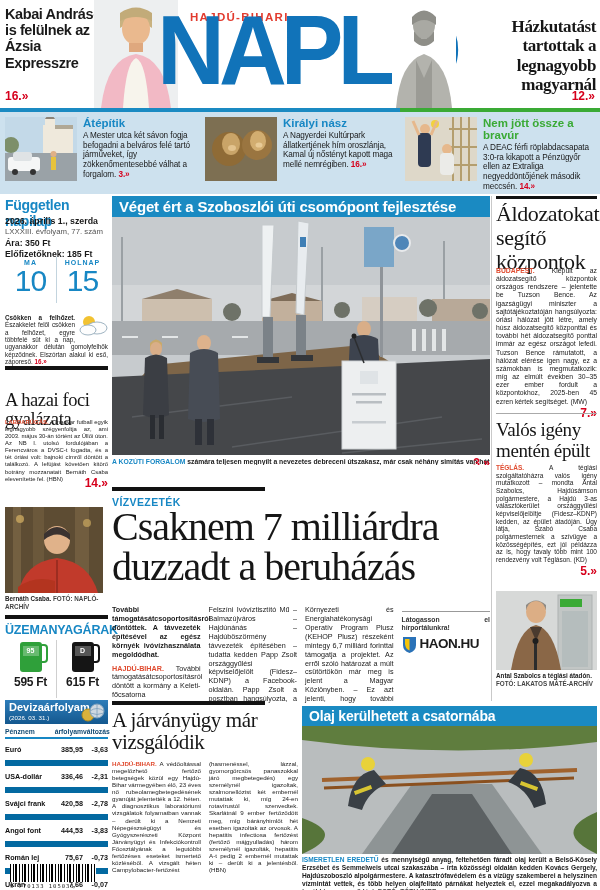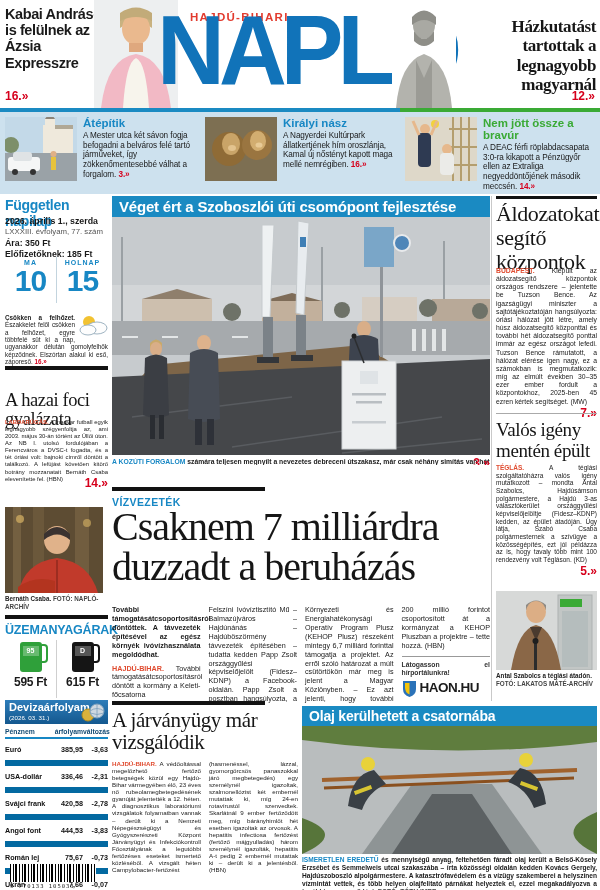--- a/index.html
+++ b/index.html
@@ -44,21 +44,21 @@
 
   
   .sb{left:5px;width:103px;}
   .sb-tag{top:197px;font-size:14px;font-weight:bold;color:#1787c4;letter-spacing:-0.3px;}
   .sb-meta{top:216px;font-size:8.8px;line-height:1.3;}
   .sb-meta .dim{font-weight:normal;color:#555;font-size:7.8px;}
   .wbox{top:257px;height:46px;display:flex;}
   .wcell{width:50%;text-align:center;}
   .wcell+.wcell{border-left:1px solid #c3d4de;}
   .wlabel{font-size:7px;font-weight:bold;color:#1787c4;letter-spacing:1px;margin-top:2px;}
-  .wtemp{font-size:30px;font-weight:bold;color:#1787c4;line-height:1.0;letter-spacing:-1px;}
+  .wtemp{font-size:30px;font-weight:normal;color:#1787c4;line-height:1.0;letter-spacing:-1px;}
   .wtext{top:314px;font-size:6.3px;line-height:1.17;text-align:justify;}
   .wicon{float:right;width:30px;height:22px;margin:0 0 2px 3px;}
   .sb-rule1{top:366px;height:4px;}
   .fociH{top:374px;font-size:18.5px;line-height:1.05;margin-top:17px;}
   .fociB{top:419px;font-size:5.9px;line-height:1.2;}
   .foci-ph{top:507px;width:98px;height:86px;}
   .fociCap{top:595px;font-size:6.3px;font-weight:bold;line-height:1.25;}
   .sb-rule2{top:615px;height:4px;}
   .fuelT{top:623px;font-size:12.5px;font-weight:bold;color:#1787c4;letter-spacing:-0.2px;}
   .fuelRow{top:640px;height:58px;display:flex;}
@@ -465,21 +465,20 @@
         <span>További támogatásátcsoportosításról döntött a kormány a Keleti-főcsatorna</span>
       </div>
     </div>
     <div class="mcol">
       <span>Felszíni Ivóvíztisztító Mű – Balmazújváros – Hajdúnánás – Hajdúböszörmény távvezeték építésében – tudatta kedden Papp Zsolt országgyűlési képviselőjelölt (Fidesz–KDNP) a Facebook-oldalán. Papp Zsolt a posztban hangsúlyozta, a kormány a</span>
     </div>
     <div class="mcol">
       <span>Környezeti és Energiahatékonysági Operatív Program Plusz (KEHOP Plusz) részeként mintegy 6,7 milliárd forinttal támogatja a projektet. Az erről szóló határozat a múlt csütörtökön már meg is jelent a Magyar Közlönyben. – Ez azt jelenti, hogy további csaknem</span>
     </div>
     <div class="mcol">
-      <span>200 millió forintot csoportosított át a kormányzat a KEHOP Pluszban a projektre – tette hozzá. (HBN)</span>
       <div class="haonbox">
         <div class="haon-label">Látogasson el hírportálunkra!</div>
         <div class="haon-logo">
           <svg width="15" height="17" viewBox="0 0 15 17">
             <path d="M1 1 H14 V9 Q14 15 7.5 17 Q1 15 1 9 Z" fill="#2a72b8"></path>
             <path d="M3 3 H7.5 V14.5 Q3.5 13 3 8 Z" fill="#f5c40a"></path>
           </svg>
           <span class="txt">HAON.HU</span>
         </div>
       </div>

